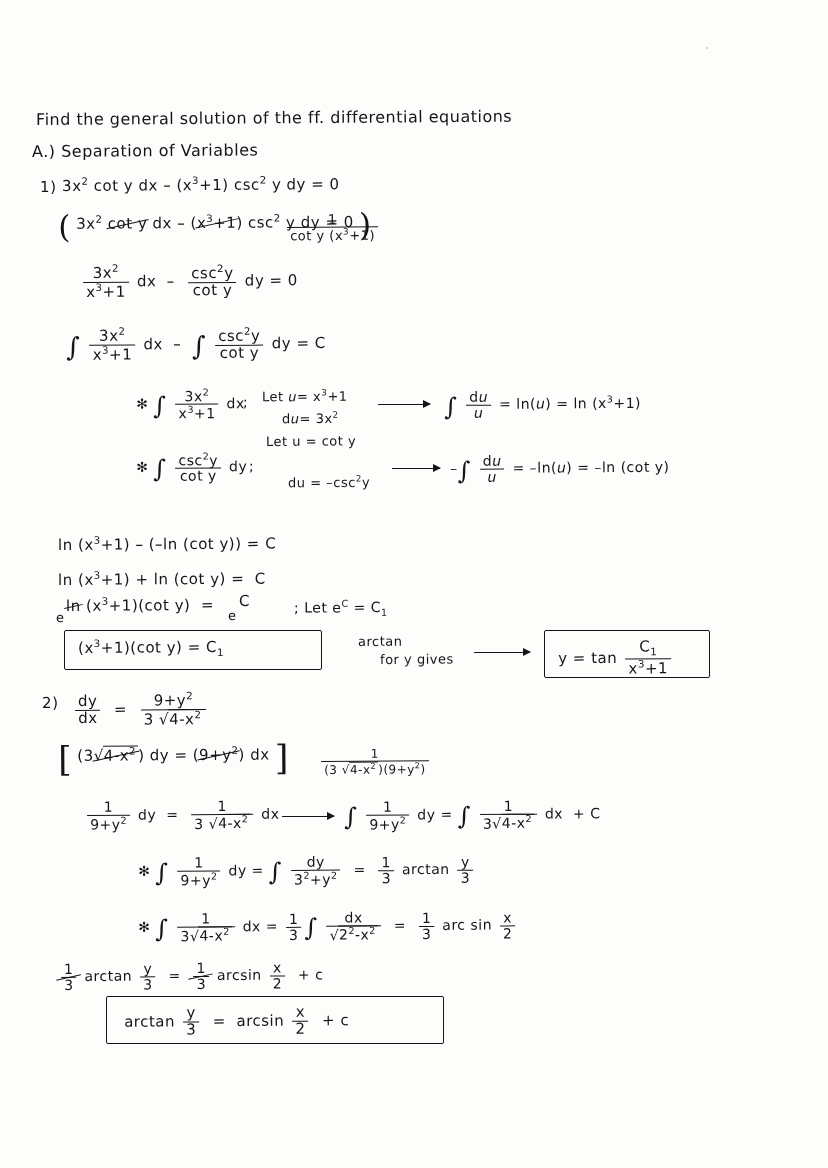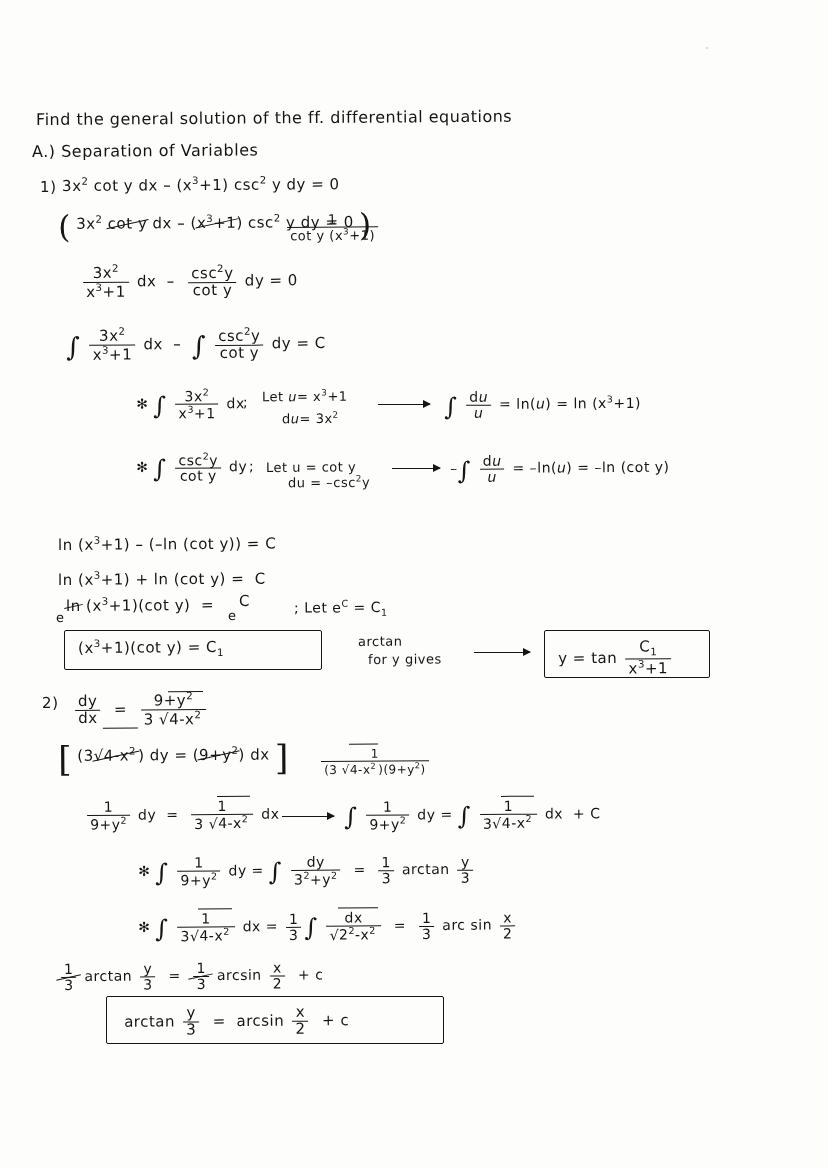--- a/index.html
+++ b/index.html
@@ -53,21 +53,21 @@
   .intg {
     font-size: 1.75em;
     line-height: 0.6em;
     vertical-align: -0.22em;
     display: inline-block;
     font-family: "DejaVu Serif", serif;
     margin-right: 1px;
   }
   .rad {
     border-top: 1.3px solid #151515;
-    padding: 18px 2px 0 1px;
+    padding: 0 2px 0 1px;
     margin-left: -1px;
   }
   .paren-big {
     font-size: 2.1em;
     line-height: 0.5em;
     vertical-align: -0.28em;
     font-family: "DejaVu Serif", serif;
   }
   .bracket-big {
     font-size: 2.3em;
@@ -199,21 +199,21 @@
   <div class="hand hw t14" style="left:136px; top:452px;">
     <span>✻</span>
     <span class="intg">∫</span>
     <span class="frac">
       <span class="num">csc<span class="sup">2</span>y</span>
       <span class="den">cot y</span>
     </span>
     dy
   </div>
   <div class="hand hw t14" style="left:249px; top:458px;">;</div>
-  <div class="hand hw t13" style="left:266px; top:460px;">
+  <div class="hand hw t13" style="left:266px; top:434px;">
     Let u = cot y
   </div>
   <div class="hand hw t13" style="left:288px; top:474px;">
     du = –csc<span class="sup">2</span>y
   </div>
   <div class="arrow" style="left:392px; top:468px; width:48px;"></div>
   <div class="hand hw t14" style="left:450px; top:454px;">
     –<span class="intg">∫</span>
     <span class="frac">
       <span class="num">d<span style="font-style:italic">u</span></span>
@@ -239,21 +239,21 @@
   <div class="hand hw t14" style="left:294px; top:598px;">
     ; Let e<span class="sup">C</span> = C<span class="sub">1</span>
   </div>
 
   <div class="boxed" style="left:64px; top:630px; width:256px; height:38px;"></div>
   <div class="hand hw t15" style="left:78px; top:638px;">
     (x<span class="sup">3</span>+1)(cot y) = C<span class="sub">1</span>
   </div>
 
   <div class="hand hw t13" style="left:358px; top:634px;">arctan</div>
-  <div class="hand hw t13" style="left:368px; top:652px;">for y gives</div>
+  <div class="hand hw t13" style="left:380px; top:652px;">for y gives</div>
   <div class="arrow" style="left:474px; top:652px; width:56px;"></div>
 
   <div class="boxed" style="left:544px; top:630px; width:164px; height:46px;"></div>
   <div class="hand hw t15" style="left:558px; top:640px;">
     y = tan
     <span class="frac">
       <span class="num">C<span class="sub">1</span></span>
       <span class="den">x<span class="sup">3</span>+1</span>
     </span>
   </div>

